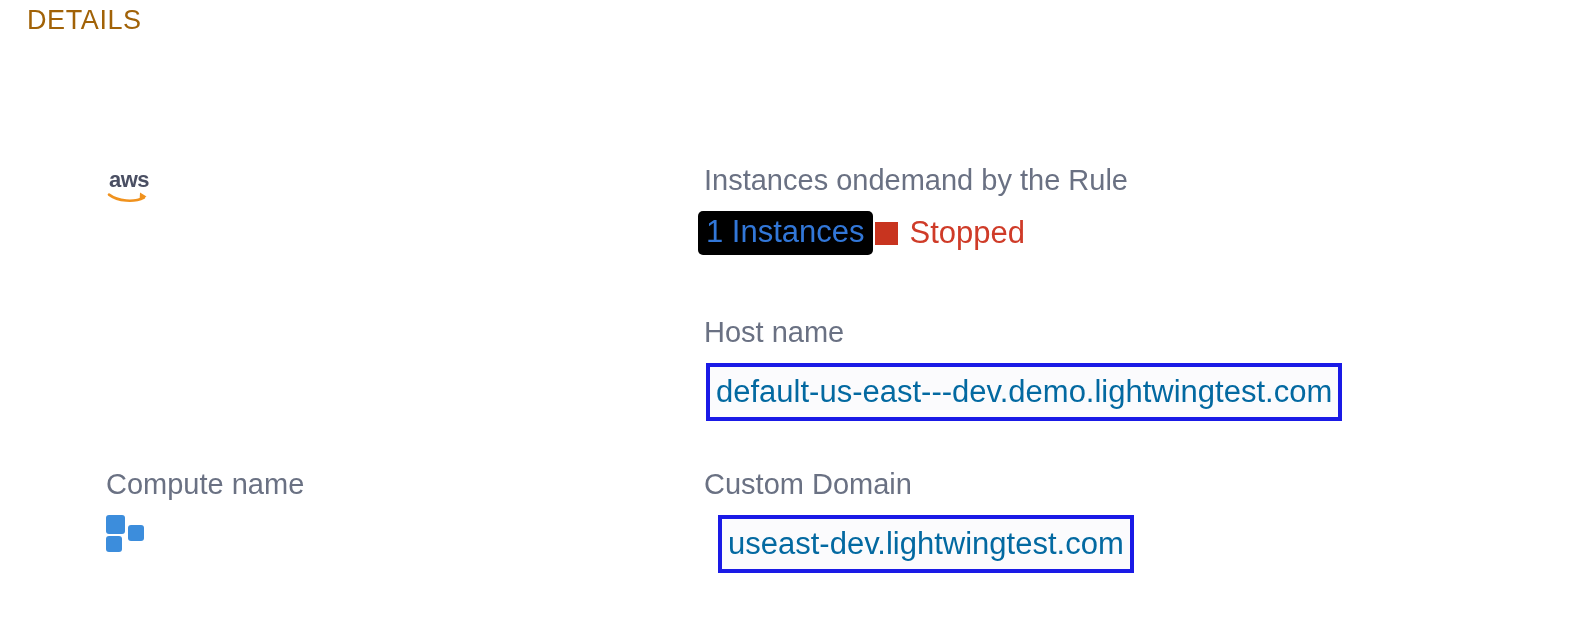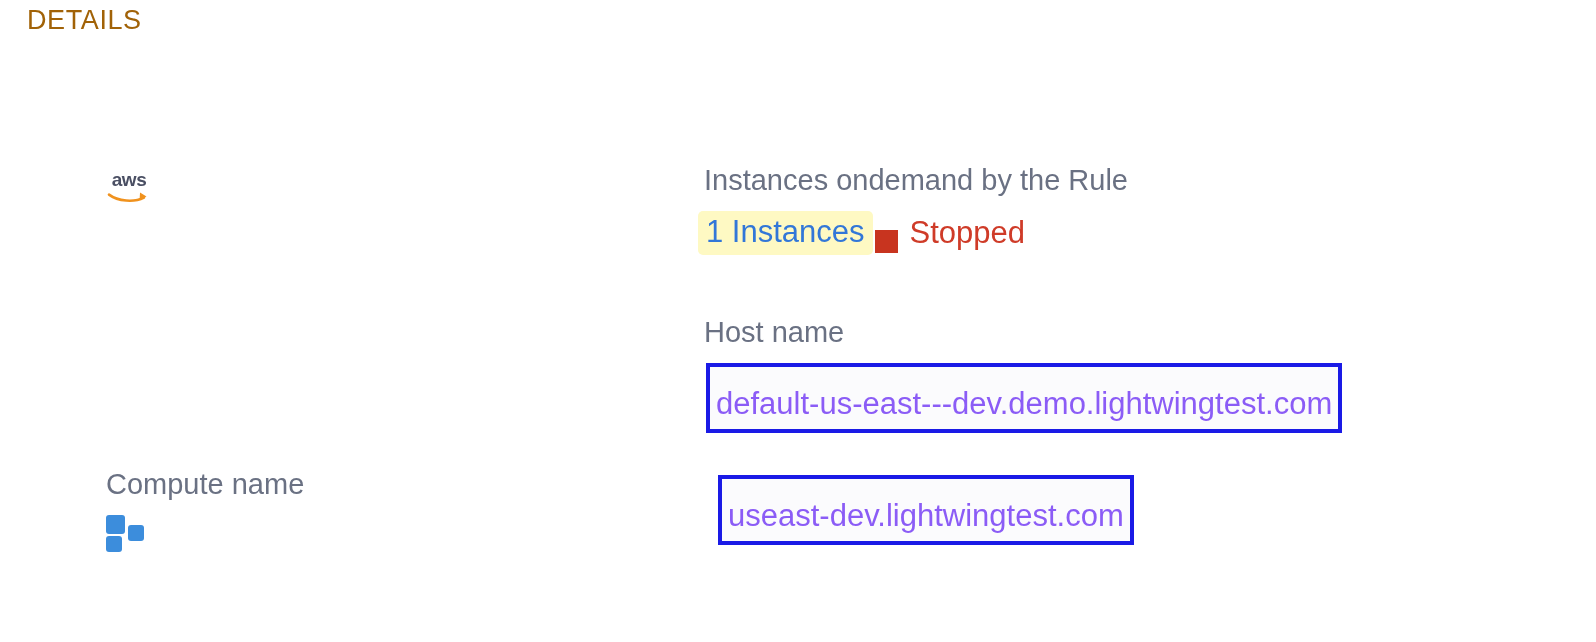--- a/index.html
+++ b/index.html
@@ -70,21 +70,21 @@
     position: relative;
     margin-right: 9px;
     flex: 0 0 auto;
   }
   .aws-logo .aws-text {
     position: absolute;
     top: -2px;
     left: 0;
     width: 46px;
     text-align: center;
-    font-size: 19px;
+    font-size: 22px;
     font-weight: 700;
     color: #4a4f63;
     letter-spacing: -0.5px;
     line-height: 21px;
   }
   .aws-logo .aws-swoosh {
     position: absolute;
     bottom: 2px;
     left: 1px;
   }
@@ -112,32 +112,32 @@
     background: #3c8ddc;
     display: block;
   }
   .compute-icon .sq-a { left: 0px;  top: 0px;  width: 19px; height: 19px; border-radius: 3px; }
   .compute-icon .sq-b { left: 22px; top: 10px; width: 16px; height: 16px; border-radius: 3px; }
   .compute-icon .sq-c { left: 0px;  top: 21px; width: 16px; height: 16px; border-radius: 3px; }
 
   
   .instances-chip {
     display: inline-block;
-    background: #fef9c3;
+    background: #000000;
     border-radius: 5px;
     padding: 2px 8px 4px 8px;
     margin-left: -6px;
     color: #3277d8;
     font-size: 31px;
     line-height: 38px;
     cursor: pointer;
   }
   .status-wrap {
     display: flex;
-    align-items: flex-end;
+    align-items: center;
     margin-left: 2px;
   }
   .status-square {
     width: 23px;
     height: 23px;
     background: #c8341f;
     display: inline-block;
     flex: 0 0 auto;
   }
   .status-text {
@@ -145,24 +145,24 @@
     font-size: 31px;
     margin-left: 12px;
     line-height: 40px;
   }
 
   
   .link-box {
     display: inline-block;
     border: 4px solid #1a1ae6;
     background: #fbfbfd;
-    color: #8b5cf6;
+    color: #0369a1;
     font-size: 31px;
     line-height: 44px;
-    padding: 15px 6px 3px 6px;
+    padding: 3px 6px 3px 6px;
     box-sizing: border-box;
     cursor: pointer;
     white-space: nowrap;
   }
   .link-box.hostname      { margin-left: 2px; }
   .link-box.customdomain  { margin-left: 14px; }
 </style>
 </head>
 <body>
 
@@ -216,20 +216,21 @@
       <div class="field-value">
         <span class="compute-icon">
           <i class="sq-a"></i>
           <i class="sq-b"></i>
           <i class="sq-c"></i>
         </span>
       </div>
     </div>
 
     <div class="col col-right">
+      <div class="field-label">Custom Domain</div>
       <div class="field-value">
         <span class="link-box customdomain">useast-dev.lightwingtest.com</span>
       </div>
     </div>
 
   </div>
 
 </div>
 
 </body></html>

